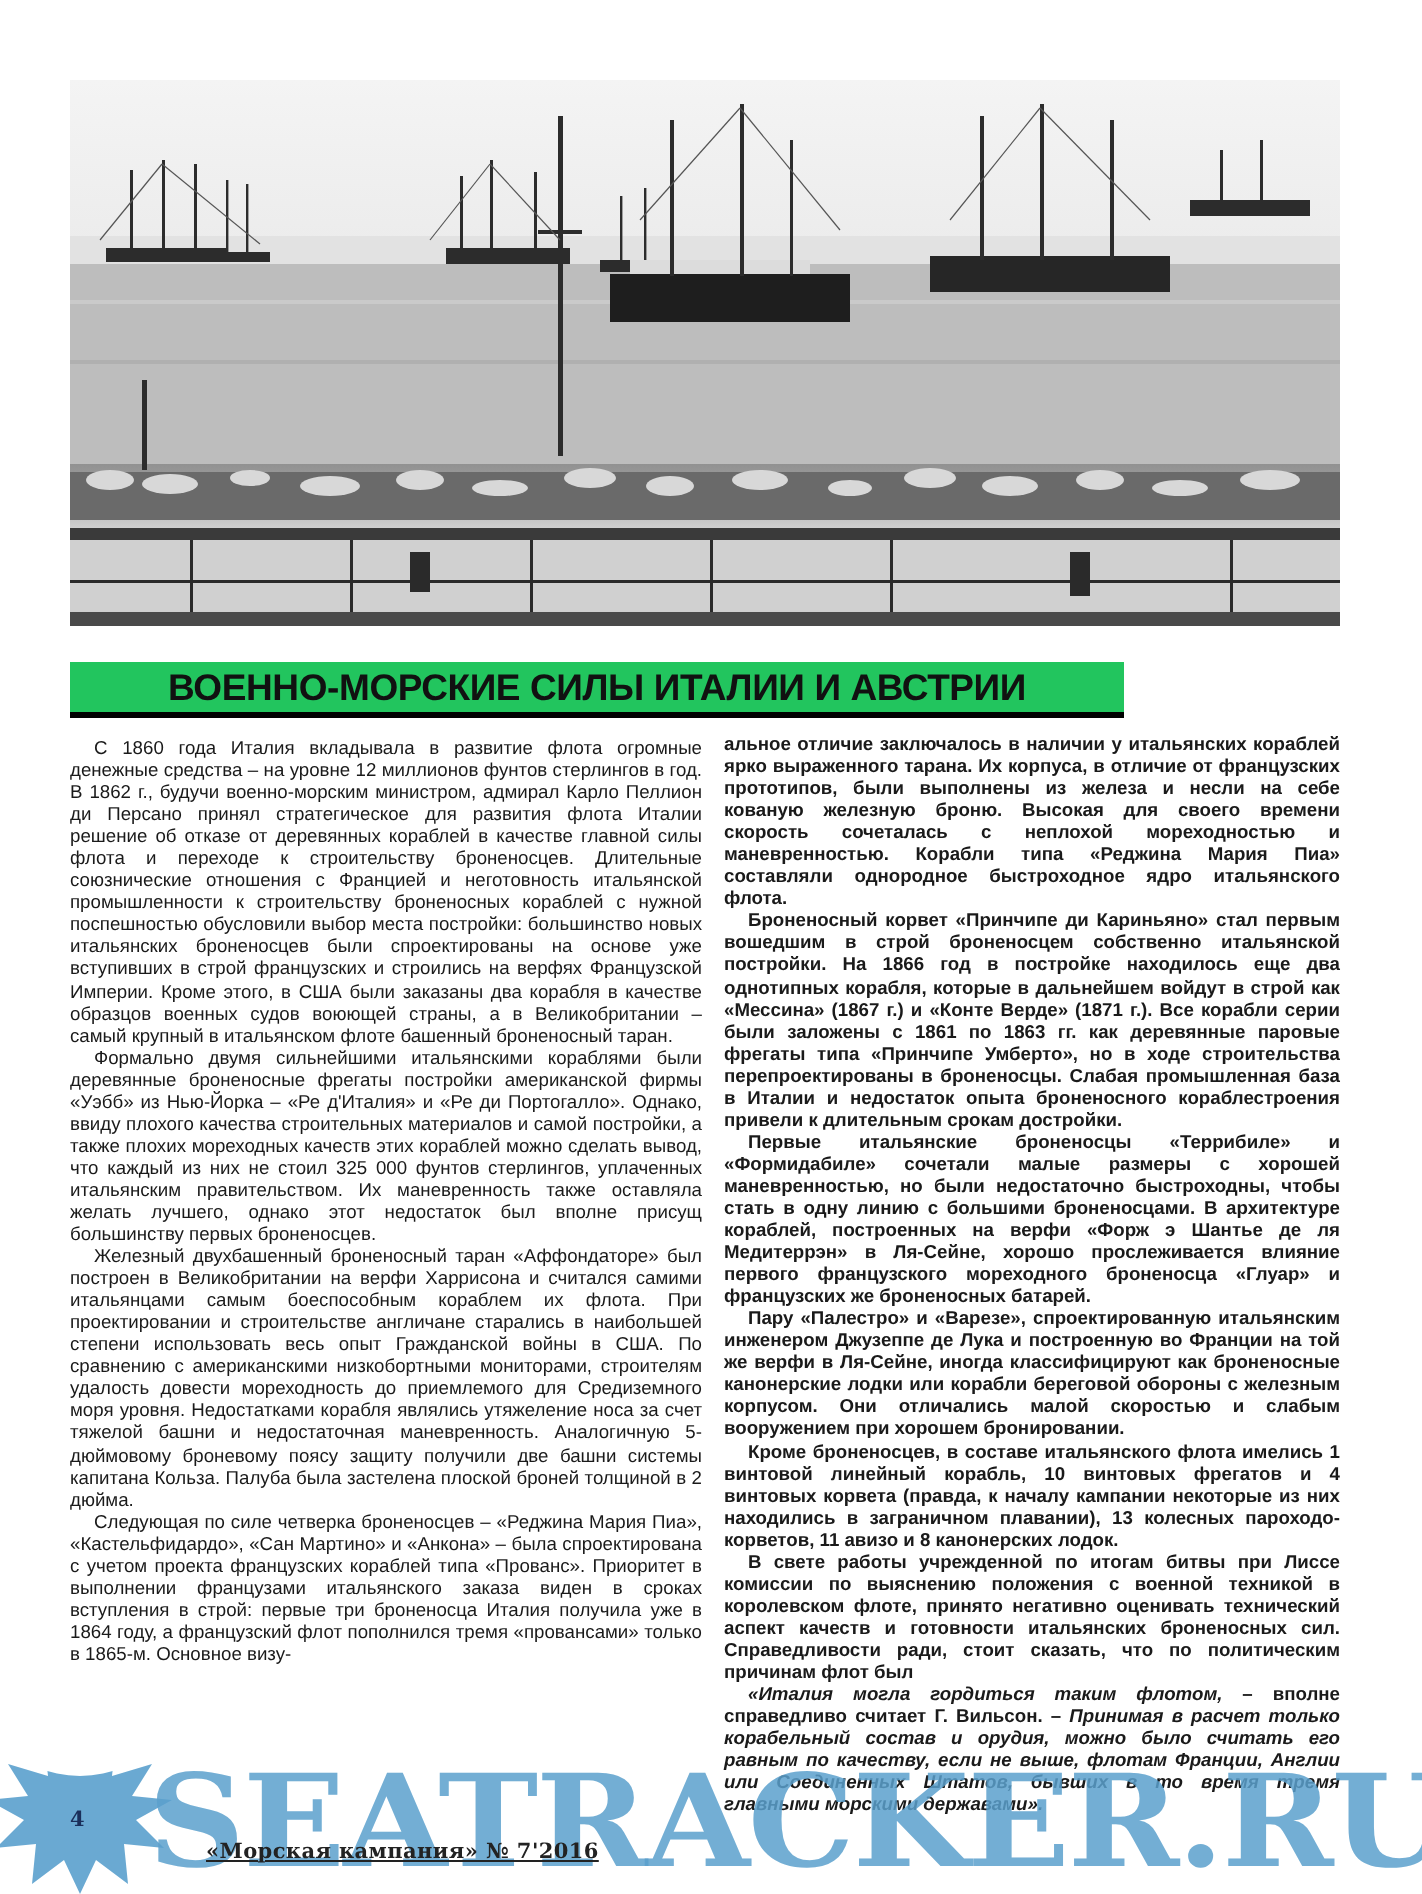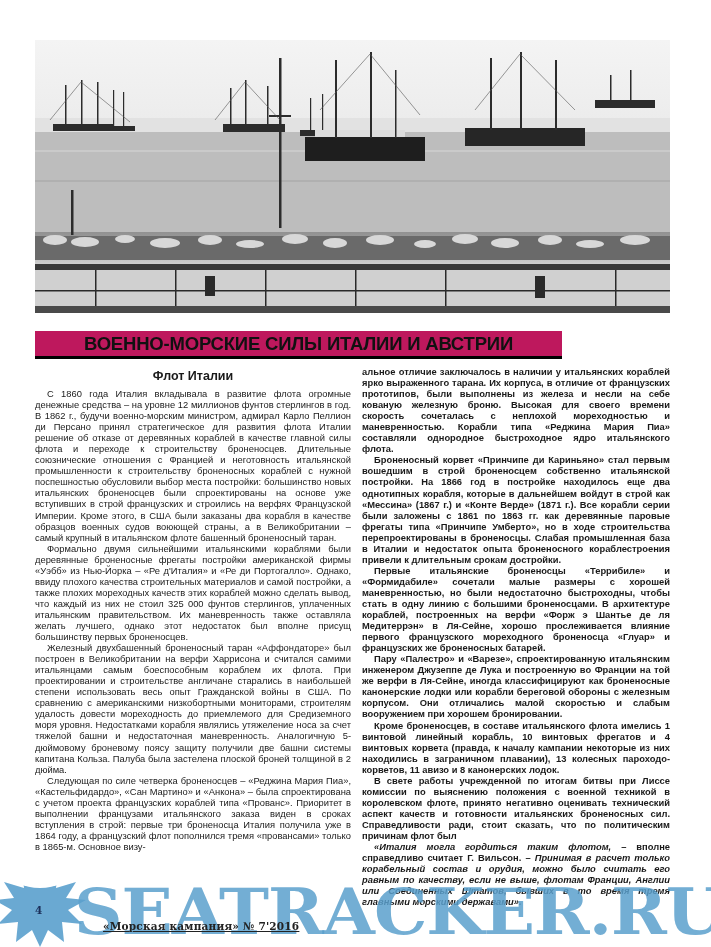--- a/index.html
+++ b/index.html
@@ -4,21 +4,21 @@
 <style>
   html, body { margin: 0; padding: 0; background: #ffffff; }
   body { width: 711px; height: 947px; position: relative; overflow: hidden; font-family: "Liberation Sans", sans-serif; color: #1a1a1a; }
 
   
   .photo { position: absolute; left: 35px; top: 40px; width: 635px; height: 273px; overflow: hidden;
     background: linear-gradient(180deg, #f4f4f4 0%, #ececec 30%, #d8d8d8 45%, #c8c8c8 55%, #a9a9a9 62%, #8a8a8a 68%, #9d9d9d 74%, #cfcfcf 82%, #6e6e6e 90%, #3a3a3a 100%); }
   .photo svg { position: absolute; left: 0; top: 0; }
 
   
-  .heading-bar { position: absolute; left: 35px; top: 331px; width: 527px; height: 25px; background: #be185d; border-bottom: 3px solid #000; display: flex; align-items: center; justify-content: center; }
+  .heading-bar { position: absolute; left: 35px; top: 331px; width: 527px; height: 25px; background: #22c55e; border-bottom: 3px solid #000; display: flex; align-items: center; justify-content: center; }
   .heading-bar span { font-family: "Liberation Sans", sans-serif; font-size: 18.5px; font-weight: 700; letter-spacing: -0.2px; color: #111; }
 
   
   .col { position: absolute; top: 367px; font-size: 9.35px; line-height: 11.05px; text-align: justify; hyphens: manual; }
   .col-left { left: 35px; width: 316px; top: 369px; }
   .col-right { left: 362px; width: 308px; font-weight: bold; }
   .subhead { text-align: center; font-size: 12.5px; font-weight: 700; margin: 0 0 6px 0; line-height: 14px; }
   .col p { margin: 0; text-indent: 12px; }
   .col p.cont { text-indent: 0; }
   .col p + p { margin-top: 0; }
@@ -128,21 +128,20 @@
     </g>
     <rect x="0" y="266" width="635" height="7" fill="#4a4a4a"></rect>
   </svg>
 </div>
 
 <div class="heading-bar">
   <span>ВОЕННО-МОРСКИЕ СИЛЫ ИТАЛИИ И АВСТРИИ</span>
 </div>
 
 <div class="col col-left">
-  <div class="subhead">Флот Италии</div>
   <p>С 1860 года Италия вкладывала в развитие флота огромные денежные средства – на уровне 12 миллионов фунтов стерлингов в год. В 1862 г., будучи военно-морским министром, адмирал Карло Пеллион ди Персано принял стратегическое для развития флота Италии решение об отказе от деревянных кораблей в качестве главной силы флота и переходе к строительству броненосцев. Длительные союзнические отношения с Францией и неготовность итальянской промышленности к строительству броненосных кораблей с нужной поспешностью обусловили выбор места постройки: большинство новых итальянских броненосцев были спроектированы на основе уже вступивших в строй французских и строились на верфях Французской Империи. Кроме этого, в США были заказаны два корабля в качестве образцов военных судов воюющей страны, а в Великобритании – самый крупный в итальянском флоте башенный броненосный таран.</p>
   <p>Формально двумя сильнейшими итальянскими кораблями были деревянные броненосные фрегаты постройки американской фирмы «Уэбб» из Нью-Йорка – «Ре д'Италия» и «Ре ди Портогалло». Однако, ввиду плохого качества строительных материалов и самой постройки, а также плохих мореходных качеств этих кораблей можно сделать вывод, что каждый из них не стоил 325 000 фунтов стерлингов, уплаченных итальянским правительством. Их маневренность также оставляла желать лучшего, однако этот недостаток был вполне присущ большинству первых броненосцев.</p>
   <p>Железный двухбашенный броненосный таран «Аффондаторе» был построен в Великобритании на верфи Харрисона и считался самими итальянцами самым боеспособным кораблем их флота. При проектировании и строительстве англичане старались в наибольшей степени использовать весь опыт Гражданской войны в США. По сравнению с американскими низкобортными мониторами, строителям удалость довести мореходность до приемлемого для Средиземного моря уровня. Недостатками корабля являлись утяжеление носа за счет тяжелой башни и недостаточная маневренность. Аналогичную 5-дюймовому броневому поясу защиту получили две башни системы капитана Кольза. Палуба была застелена плоской броней толщиной в 2 дюйма.</p>
   <p>Следующая по силе четверка броненосцев – «Реджина Мария Пиа», «Кастельфидардо», «Сан Мартино» и «Анкона» – была спроектирована с учетом проекта французских кораблей типа «Прованс». Приоритет в выполнении французами итальянского заказа виден в сроках вступления в строй: первые три броненосца Италия получила уже в 1864 году, а французский флот пополнился тремя «провансами» только в 1865-м. Основное визу-</p>
 </div>
 
 <div class="col col-right">
   <p class="cont">альное отличие заключалось в наличии у итальянских кораблей ярко выраженного тарана. Их корпуса, в отличие от французских прототипов, были выполнены из железа и несли на себе кованую железную броню. Высокая для своего времени скорость сочеталась с неплохой мореходностью и маневренностью. Корабли типа «Реджина Мария Пиа» составляли однородное быстроходное ядро итальянского флота.</p>
   <p>Броненосный корвет «Принчипе ди Кариньяно» стал первым вошедшим в строй броненосцем собственно итальянской постройки. На 1866 год в постройке находилось еще два однотипных корабля, которые в дальнейшем войдут в строй как «Мессина» (1867 г.) и «Конте Верде» (1871 г.). Все корабли серии были заложены с 1861 по 1863 гг. как деревянные паровые фрегаты типа «Принчипе Умберто», но в ходе строительства перепроектированы в броненосцы. Слабая промышленная база в Италии и недостаток опыта броненосного кораблестроения привели к длительным срокам достройки.</p>
   <p>Первые итальянские броненосцы «Террибиле» и «Формидабиле» сочетали малые размеры с хорошей маневренностью, но были недостаточно быстроходны, чтобы стать в одну линию с большими броненосцами. В архитектуре кораблей, построенных на верфи «Форж э Шантье де ля Медитеррэн» в Ля-Сейне, хорошо прослеживается влияние первого французского мореходного броненосца «Глуар» и французских же броненосных батарей.</p>

